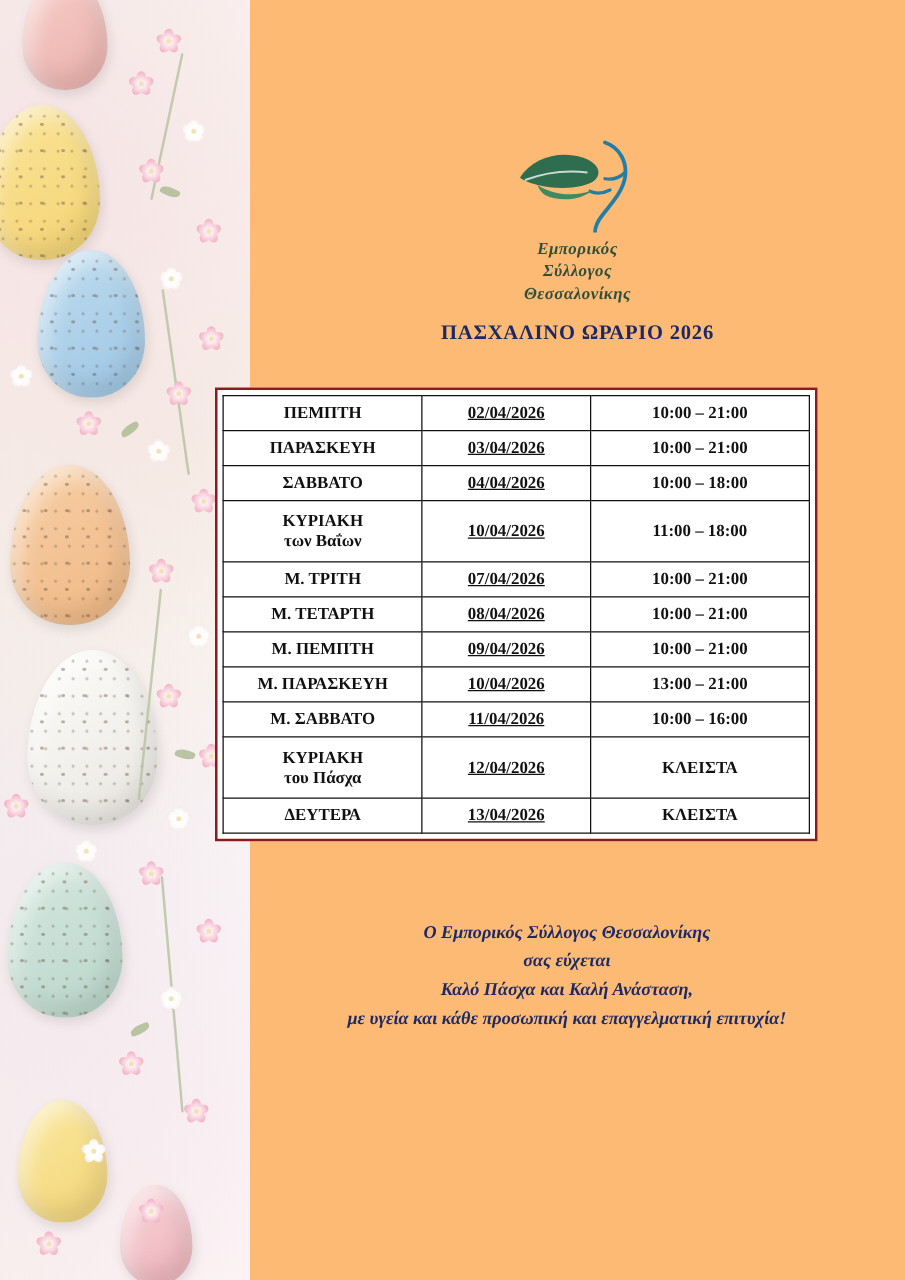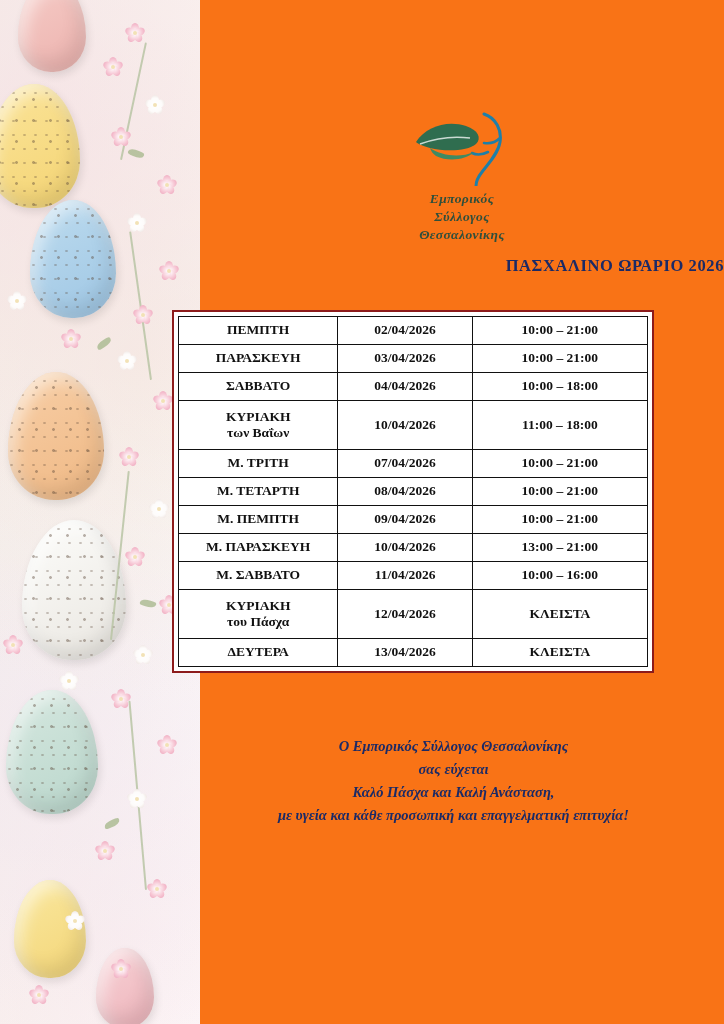--- a/index.html
+++ b/index.html
@@ -12,21 +12,21 @@
     background: #ffffff;
     font-family: "Liberation Serif", serif;
     overflow: hidden;
     position: relative;
   }
 
   .page {
     position: relative;
     width: 724px;
     height: 1024px;
-    background: #f97316;
+    background: #fdba74;
     overflow: hidden;
   }
 
   
   .decor-strip {
     position: absolute;
     left: 0;
     top: 0;
     width: 200px;
     height: 1024px;
@@ -141,21 +141,21 @@
     line-height: 1.32;
     color: #2f4f3c;
     letter-spacing: .4px;
   }
 
   
   .doc-title {
     position: absolute;
     left: 0; right: 0;
     top: 256px;
-    text-align: right;
+    text-align: center;
     font-family: "Liberation Serif", serif;
     font-weight: bold;
     font-size: 16.5px;
     letter-spacing: .6px;
     color: #1b2a66;
   }
 
   
   .table-wrap {
     position: absolute;
@@ -177,21 +177,21 @@
     text-align: center;
     vertical-align: middle;
     font-family: "Liberation Serif", serif;
     font-weight: bold;
     font-size: 13.5px;
     color: #111111;
     padding: 1px 2px;
     line-height: 1.22;
   }
   table.schedule td.col-day { width: 34%; }
-  table.schedule td.col-date { width: 28.5%; }
+  table.schedule td.col-date { width: 28.5%; text-decoration: underline; }
   table.schedule td.col-hours { width: 37.5%; }
   table.schedule tr.tall td { height: 46px; }
   .two-line span { display: block; }
 
   
   .wishes {
     position: absolute;
     left: -40px;
     right: 20px;
     top: 735px;

